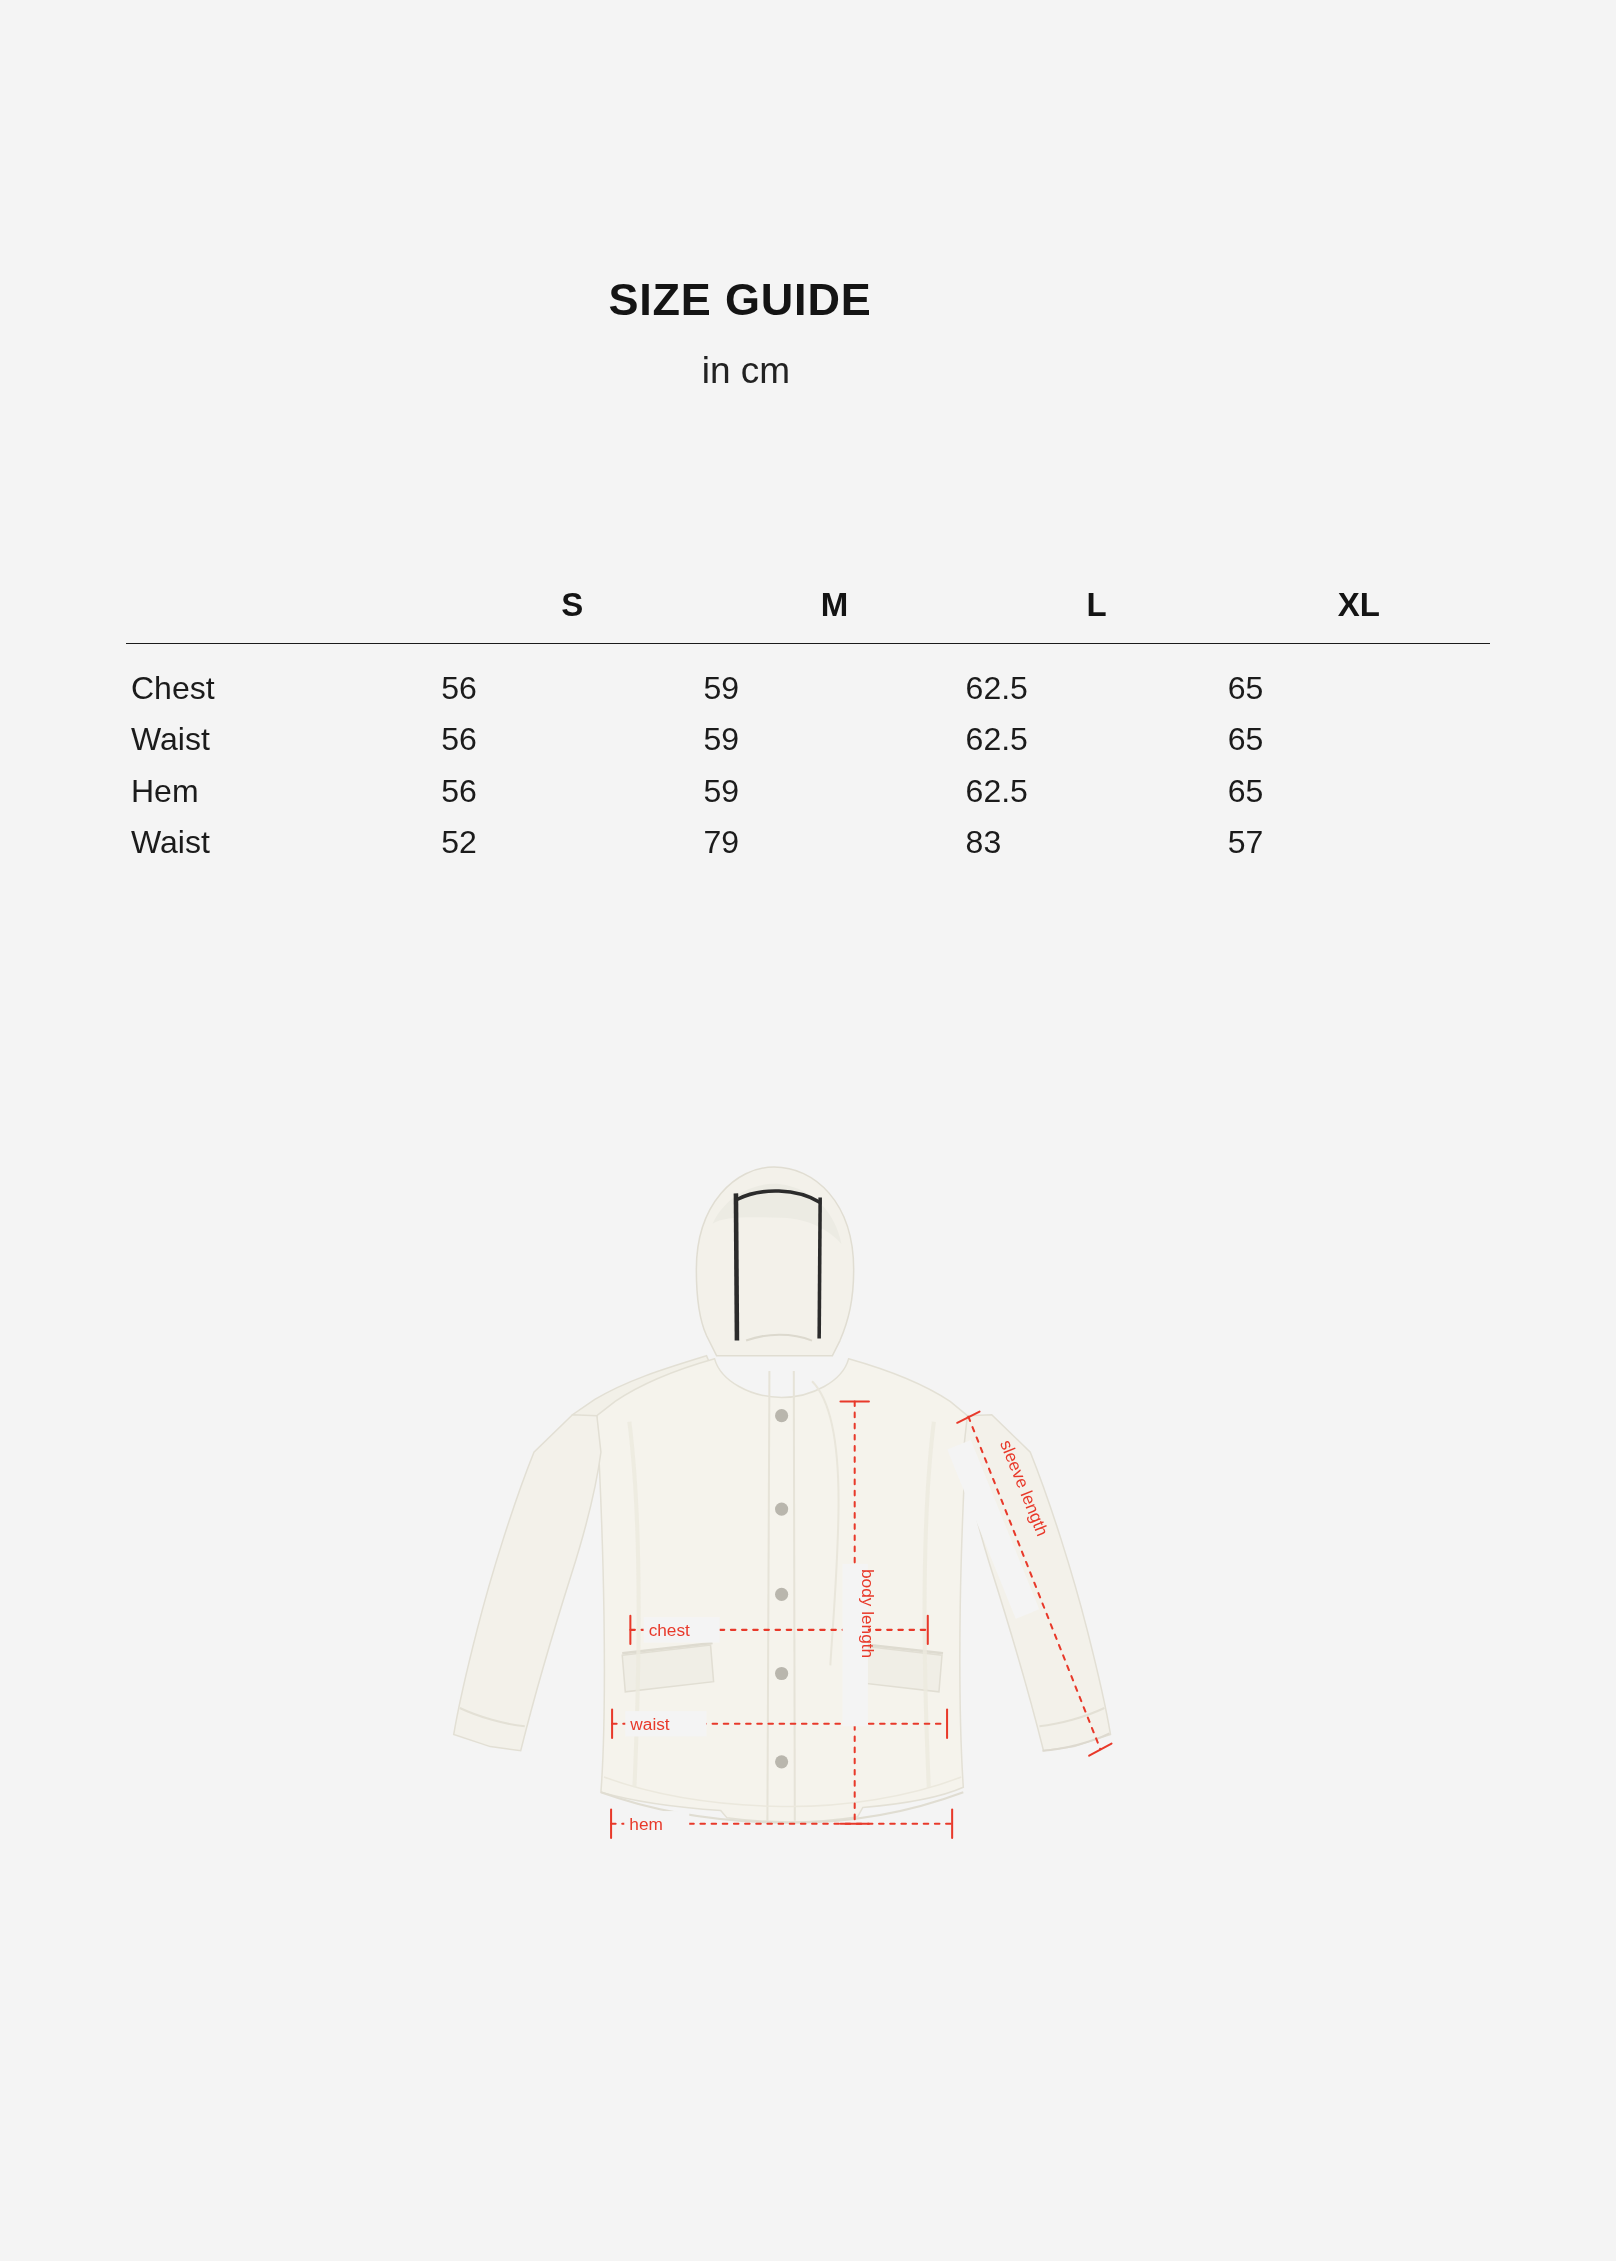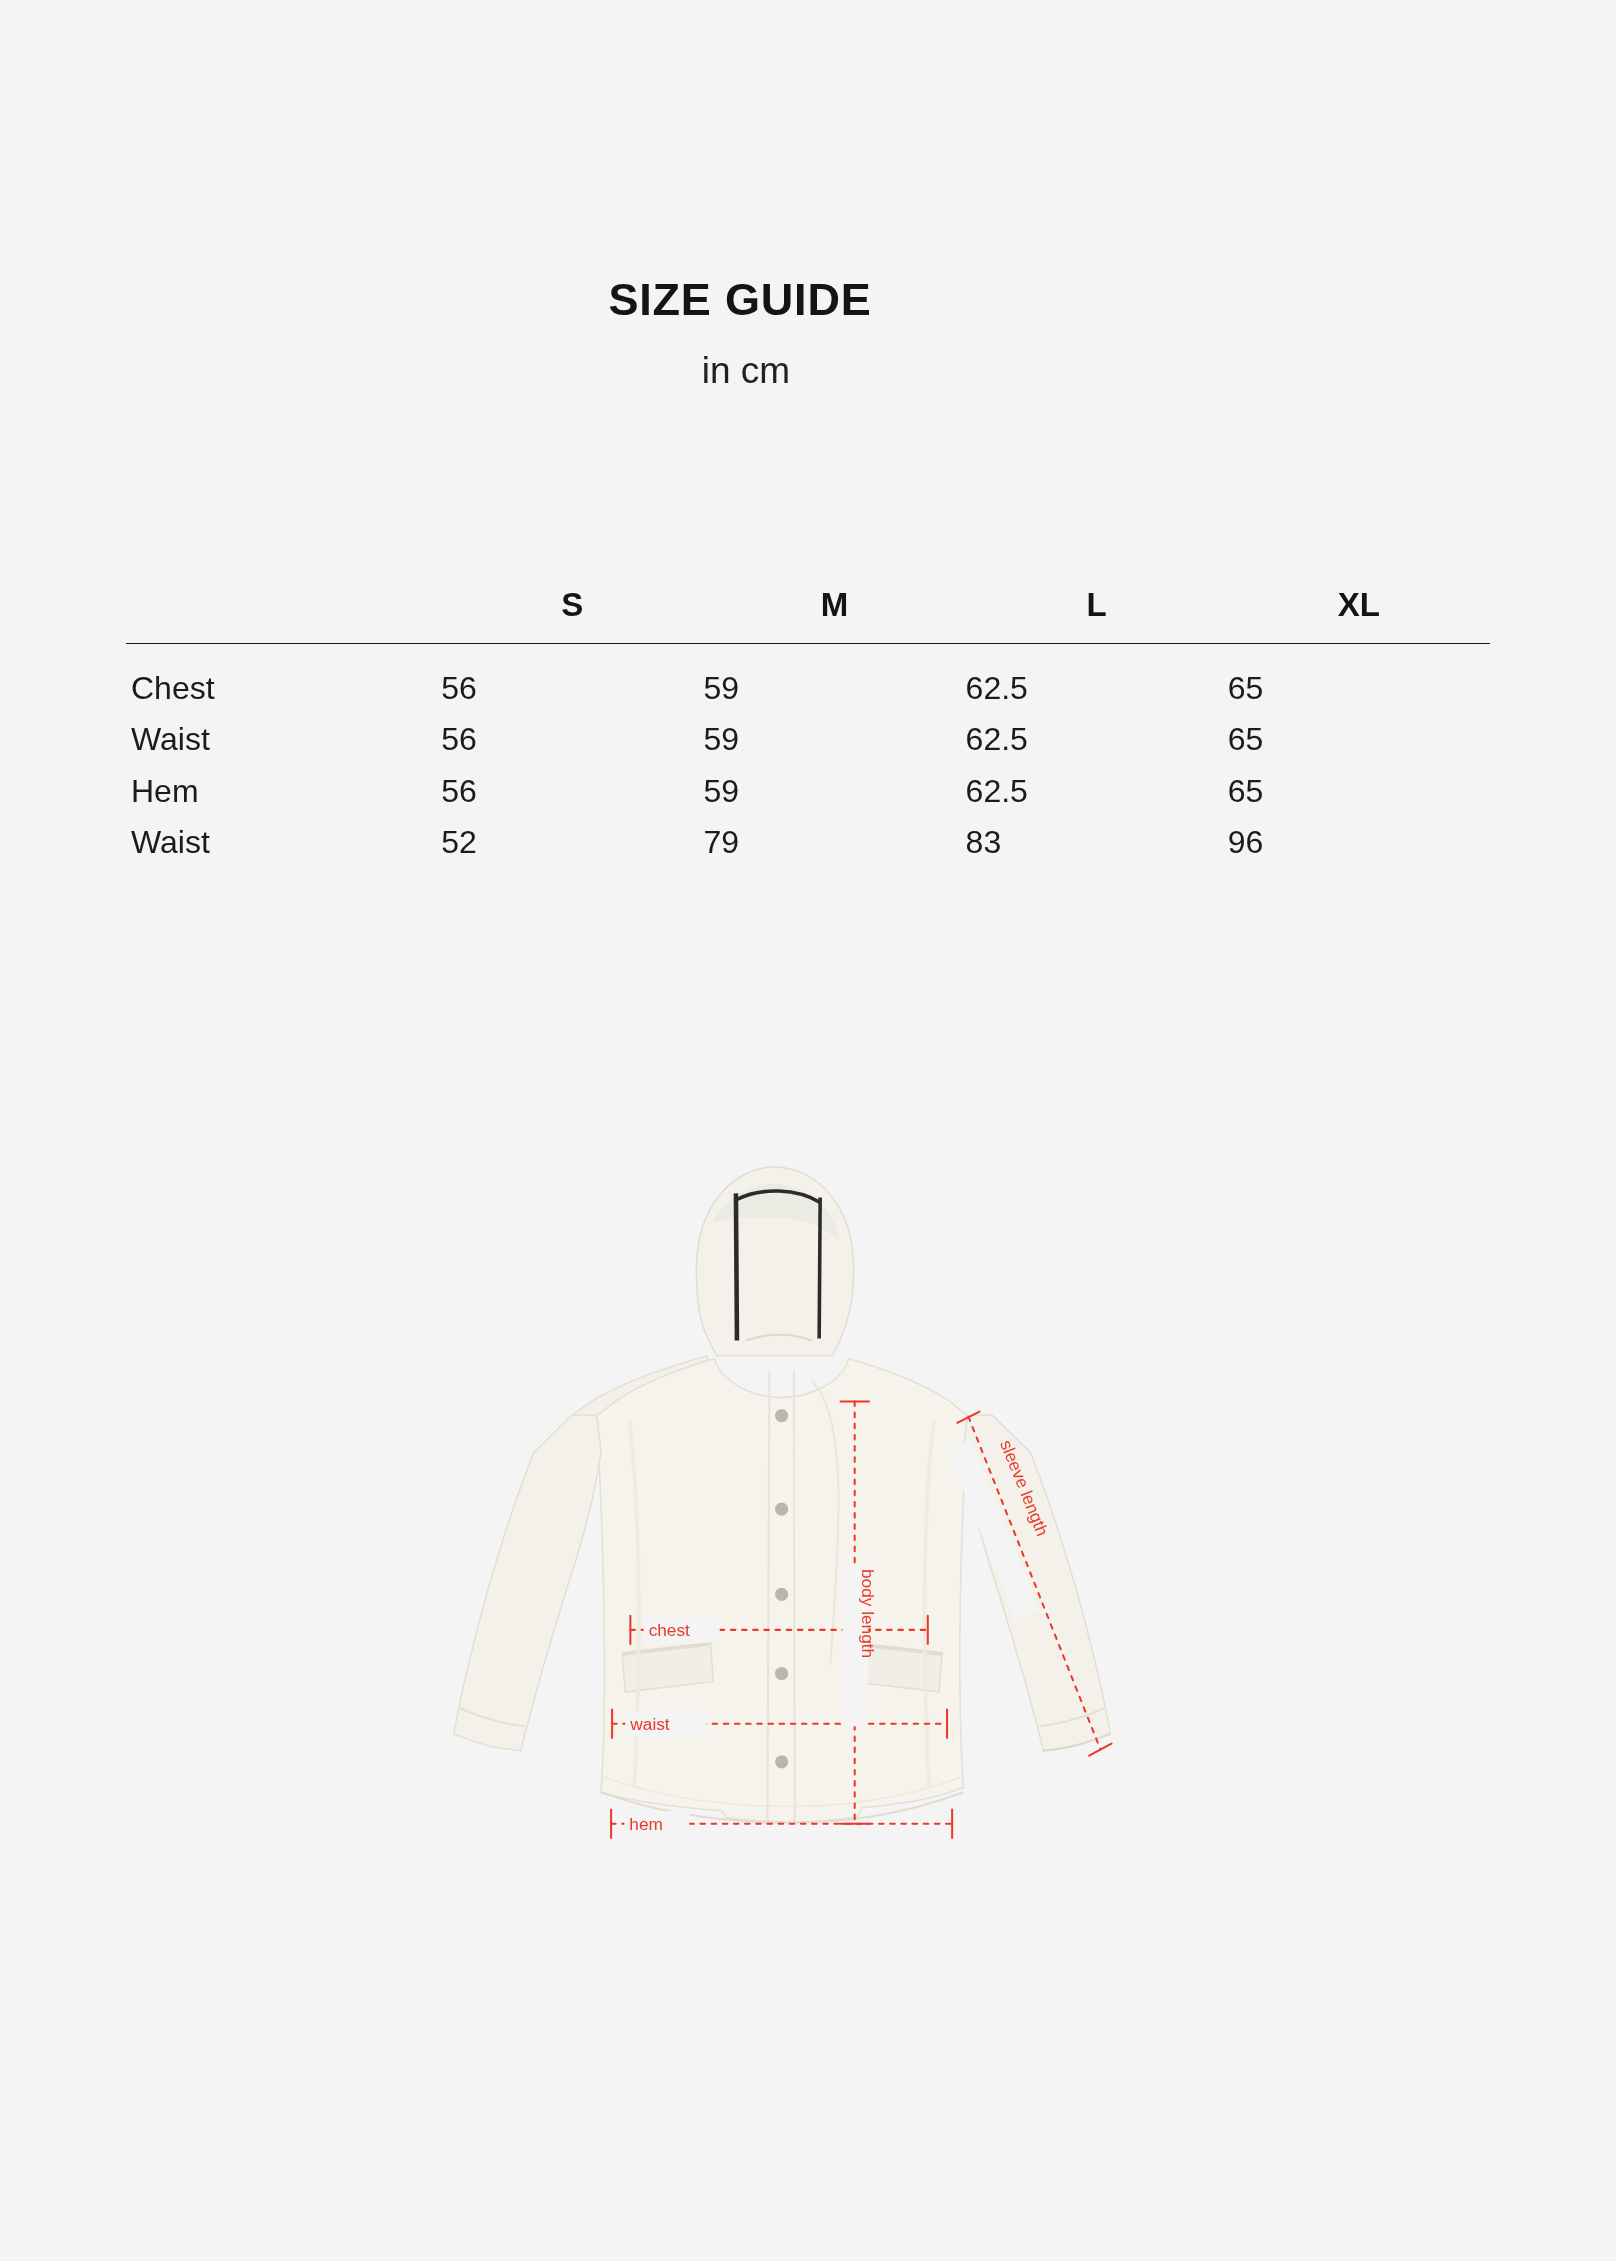--- a/index.html
+++ b/index.html
@@ -142,21 +142,21 @@
           <td class="val">56</td>
           <td class="val">59</td>
           <td class="val">62.5</td>
           <td class="val">65</td>
         </tr>
         <tr>
           <td class="rowlabel">Waist</td>
           <td class="val">52</td>
           <td class="val">79</td>
           <td class="val">83</td>
-          <td class="val">96</td>
+          <td class="val">57</td>
         </tr>
       </tbody>
     </table>
   </div>
 
   <div class="figure">
     <svg width="1616" height="1145" viewBox="0 0 3184 2255" xmlns="http://www.w3.org/2000/svg">
 
       <g>
 

